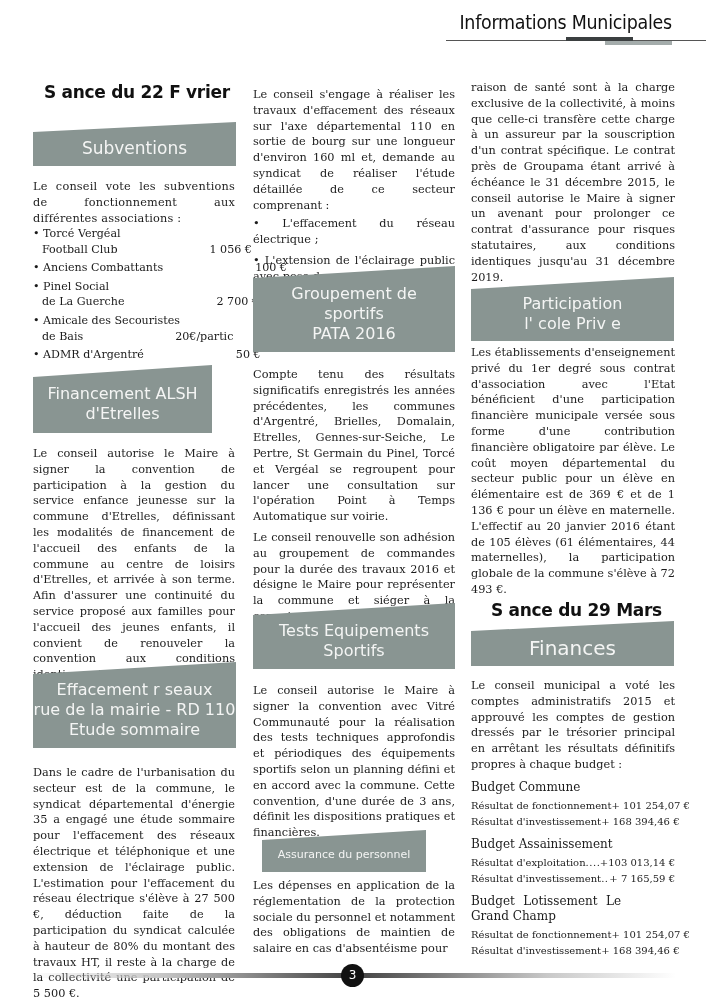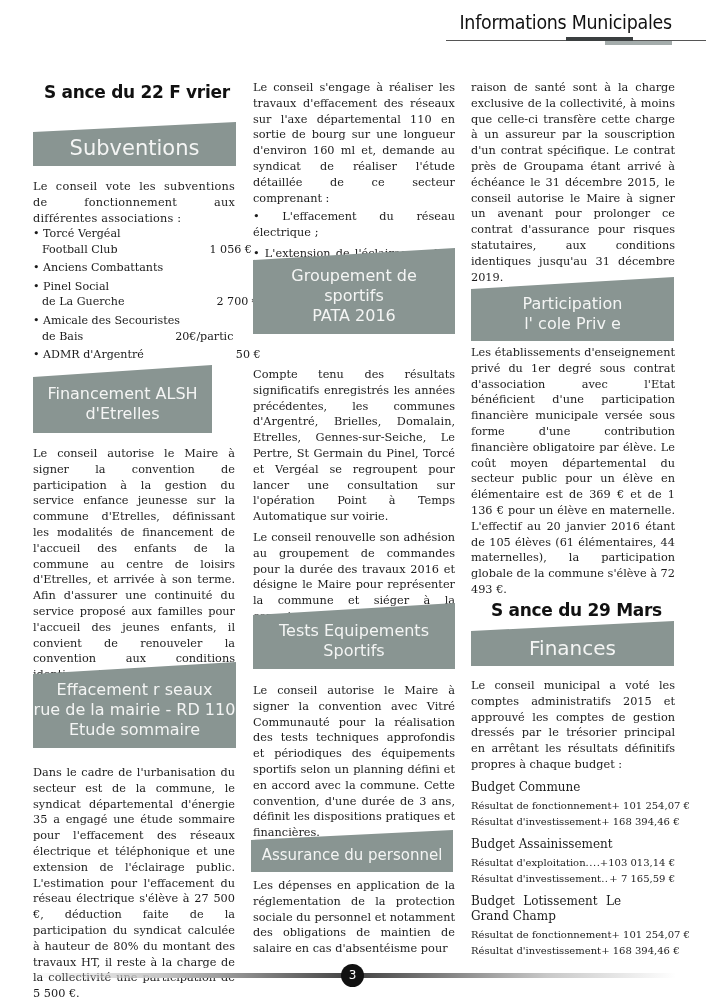--- a/index.html
+++ b/index.html
@@ -45,21 +45,21 @@
 </head>
 <body>
 
 <div class="hdr-title">Informations Municipales</div>
 <div class="hdr-line"></div>
 <div class="hdr-bar1"></div>
 <div class="hdr-bar2"></div>
 
 <div class="session" style="left:44px; top:82px;">S  ance du 22 F  vrier</div>
 
-<div class="banner" style="left:33px; top:122px; width:203px; height:44px; --tilt:10px; font-size:21px; padding-top:8px;">
+<div class="banner" style="left:33px; top:122px; width:203px; height:44px; --tilt:10px; font-size:17px; padding-top:8px;">
   <span>Subventions</span>
 </div>
 
 <div class="para" style="left:33px; top:179px; width:202px;">
   <p style="letter-spacing:0.2px;">Le conseil vote les subventions de fonctionnement aux différentes associations :</p>
 </div>
 
 <div class="sub-list" style="left:33px; top:226px; width:200px; font-size:11.1px; line-height:15.6px;">
   <div class="sub-entry">
     <span class="first">• Torcé Vergéal</span>
@@ -114,47 +114,47 @@
   <span>Effacement r  seaux</span>
   <span>rue de la mairie - RD 110</span>
   <span>Etude sommaire</span>
 </div>
 
 <div class="para" style="left:33px; top:765px; width:202px;">
   <p>Dans le cadre de l'urbanisation du secteur est de la commune, le syndicat départemental d'énergie 35 a engagé une étude sommaire pour l'effacement des réseaux électrique et téléphonique et une extension de l'éclairage public. L'estimation pour l'effacement du réseau électrique s'élève à 27 500 €, déduction faite de la participation du syndicat calculée à hauteur de 80% du montant des travaux HT, il reste à la charge de la collectivité une participation de 5 500 €.</p>
 </div>
 
 <div class="para" style="left:253px; top:80px; width:202px;">
-  <p style="margin-bottom:3px;">Le conseil s'engage à réaliser les travaux d'effacement des réseaux sur l'axe départemental 110 en sortie de bourg sur une longueur d'environ 160 ml et, demande au syndicat de réaliser l'étude détaillée de ce secteur comprenant :</p>
+  <p style="margin-bottom:3px;margin-top:7px;">Le conseil s'engage à réaliser les travaux d'effacement des réseaux sur l'axe départemental 110 en sortie de bourg sur une longueur d'environ 160 ml et, demande au syndicat de réaliser l'étude détaillée de ce secteur comprenant :</p>
   <p class="bul">• L'effacement du réseau électrique ;</p>
   <p class="bul">• L'extension de l'éclairage public avec pose des appareillages ;</p>
   <p class="bul">• Le génie civil du réseau téléphonique.</p>
 </div>
 
-<div class="banner" style="left:253px; top:248px; width:202px; height:86px; --tilt:12px; padding-top:10px;">
+<div class="banner" style="left:253px; top:266px; width:202px; height:86px; --tilt:12px; padding-top:10px;">
   <span>Groupement de</span>
   <span>sportifs</span>
   <span>PATA 2016</span>
 </div>
 
 <div class="para" style="left:253px; top:367px; width:202px;">
   <p>Compte tenu des résultats significatifs enregistrés les années précédentes, les communes d'Argentré, Brielles, Domalain, Etrelles, Gennes-sur-Seiche, Le Pertre, St Germain du Pinel, Torcé et Vergéal se regroupent pour lancer une consultation sur l'opération Point à Temps Automatique sur voirie.</p>
   <p>Le conseil renouvelle son adhésion au groupement de commandes pour la durée des travaux 2016 et désigne le Maire pour représenter la commune et siéger à la commission d'examen des offres pour ce marché.</p>
 </div>
 
 <div class="banner" style="left:253px; top:603px; width:202px; height:66px; --tilt:12px; padding-top:10px;">
   <span>Tests Equipements</span>
   <span>Sportifs</span>
 </div>
 
 <div class="para" style="left:253px; top:683px; width:202px;">
   <p>Le conseil autorise le Maire à signer la convention avec Vitré Communauté pour la réalisation des tests techniques approfondis et périodiques des équipements sportifs selon un planning défini et en accord avec la commune. Cette convention, d'une durée de 3 ans,  définit les dispositions pratiques et financières.</p>
 </div>
 
-<div class="banner" style="left:251px; top:830px; width:202px; height:42px; --tilt:10px; padding-top:8px; font-size:15px;">
+<div class="banner" style="left:262px; top:830px; width:164px; height:42px; --tilt:10px; padding-top:8px; font-size:11px;">
   <span>Assurance du personnel</span>
 </div>
 
 <div class="para" style="left:253px; top:878px; width:202px;">
   <p>Les dépenses en application de la réglementation de la protection sociale du personnel et notamment des obligations de maintien de salaire en cas d'absentéisme pour</p>
 </div>
 
 <div class="para" style="left:471px; top:80px; width:204px;">
   <p>raison de santé sont à la charge exclusive de la collectivité, à moins que celle-ci transfère cette charge à un assureur par la souscription d'un contrat spécifique. Le contrat près de Groupama étant arrivé à échéance le 31 décembre 2015, le conseil autorise le Maire à signer un avenant pour prolonger ce contrat d'assurance pour risques statutaires, aux conditions identiques jusqu'au 31 décembre 2019.</p>
 </div>

